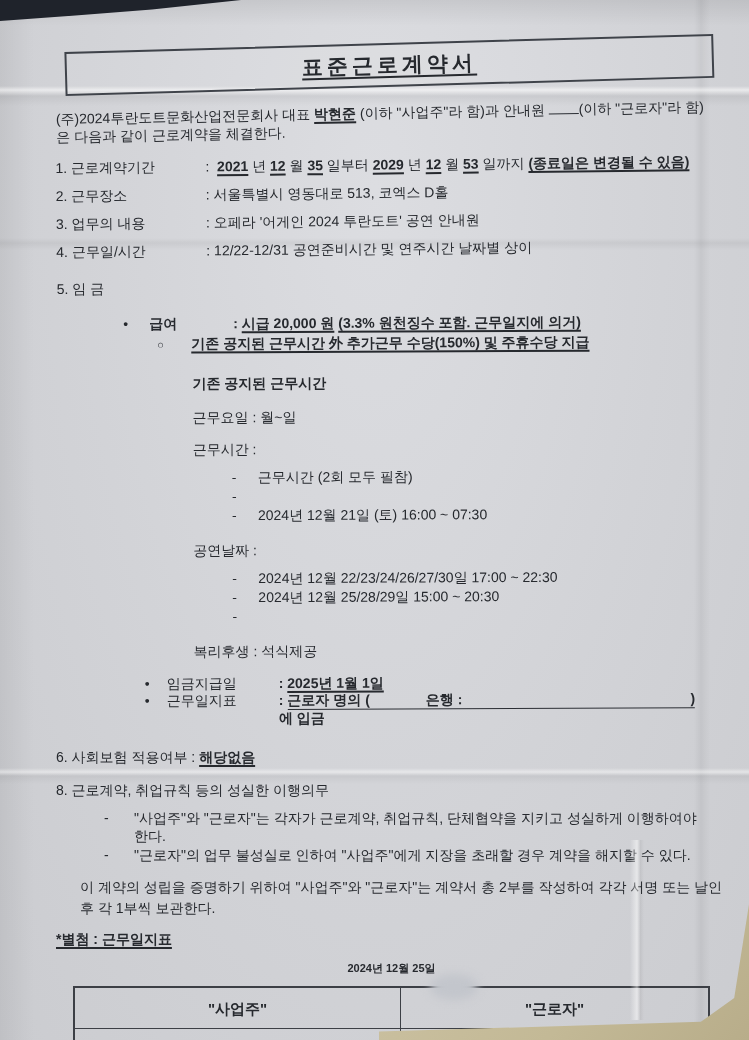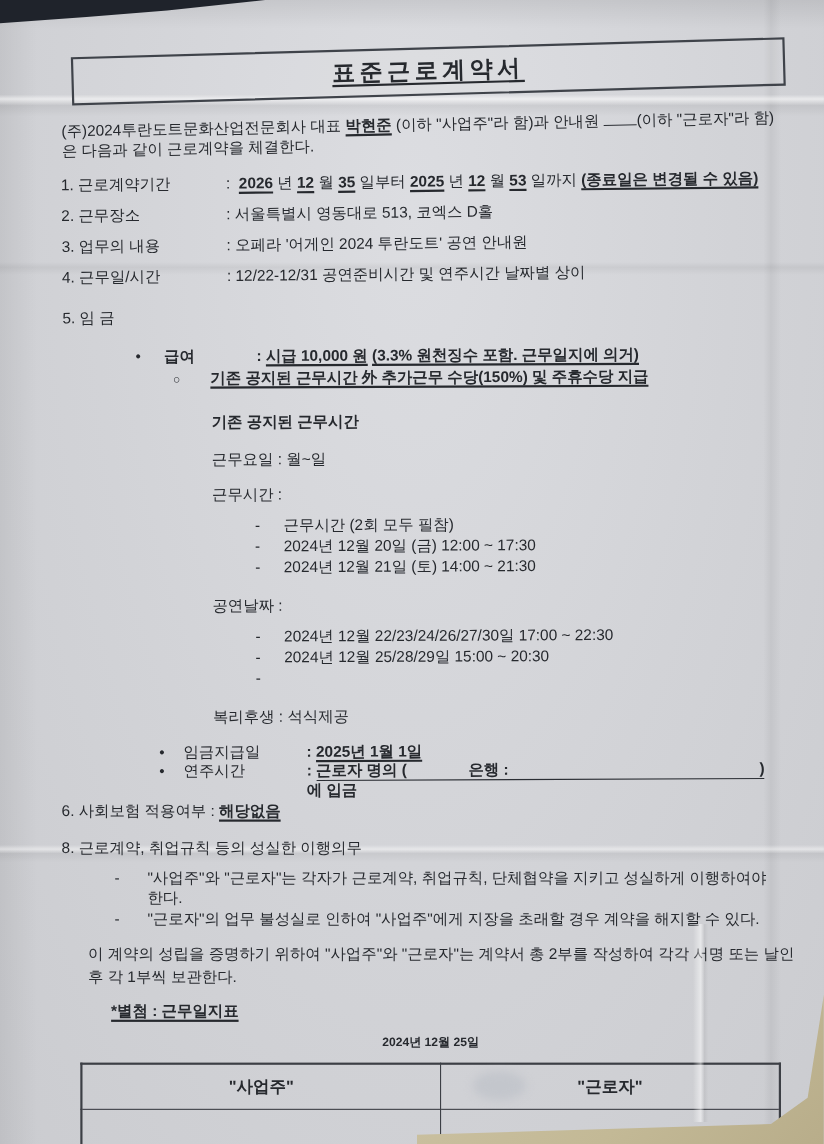--- a/index.html
+++ b/index.html
@@ -50,21 +50,21 @@
   .dash-row .dash { width:26px; flex:none; }
   .pay-item { display:flex; margin-left:88px; align-items:baseline; line-height:17px; }
   .pay-item .bl { width:22px; flex:none; }
   .pay-item .pl { width:112px; flex:none; font-weight:400; }
   .ul-group { display:inline-flex; align-items:baseline; border-bottom:1.8px solid #2b2e34; }
   .gap1 { display:inline-block; width:56px; }
   .gap2 { display:inline-block; width:228px; }
   .duty-row { display:flex; margin-left:48px; line-height:18px; margin-top:1px; }
   .duty-row .dash { width:30px; flex:none; }
   .closing { margin-top:13px; width:655px; line-height:1.45;margin-left:24px; }
-  .attach { margin-top:12px;margin-left:45px; }
+  .attach { margin-top:12px; }
   .date-line { margin-top:13px; text-align:center; font-weight:700; font-size:11px; width:637px; margin-left:17px; }
   .sig-table { margin-top:11px; margin-left:17px; width:637px; border:2px solid #3c3f45; border-collapse:collapse; }
   .sig-table .hdr { height:38px; text-align:center; font-weight:700; font-size:15px; border:1.6px solid #3c3f45; }
   .sig-table td.cell { border:1.6px solid #3c3f45; vertical-align:top; padding:8px 10px 10px 12px; height:120px; }
   .bg-dark-corner {
     position:absolute; left:0; top:0; width:262px; height:24px; background:#1f232b;
     clip-path:polygon(0 0, 92% 0, 58% 40%, 30% 64%, 0 88%);
   }
   .bg-tan-corner {
     position:absolute; right:0; bottom:0; width:370px; height:140px;
@@ -91,27 +91,27 @@
       <span class="b ul">박현준</span>
       <span>(이하 "사업주"라 함)과 안내원</span>
       <span class="blank" style="width:30px"></span><span>(이하 "근로자"라 함)은 다음과 같이 근로계약을 체결한다.</span>
     </div>
 
     <div class="clauses">
       <div class="clause-row">
         <span class="lab">1. 근로계약기간</span>
         <span>
           <span>:</span>&nbsp;
-          <span class="b ul">2026</span>
+          <span class="b ul">2021</span>
           <span>년</span>
           <span class="b ul">12</span>
           <span>월</span>
           <span class="b ul">35</span>
           <span>일부터</span>
-          <span class="b ul">2025</span>
+          <span class="b ul">2029</span>
           <span>년</span>
           <span class="b ul">12</span>
           <span>월</span>
           <span class="b ul">53</span>
           <span>일까지</span>
           <span class="b ul">(종료일은 변경될 수 있음)</span>
         </span>
       </div>
       <div class="clause-row">
         <span class="lab">2. 근무장소</span>
@@ -127,45 +127,44 @@
       </div>
       <div class="sec5">5. 임 금</div>
     </div>
 
     <div class="payblk">
       <div class="bullet-row">
         <span class="bl">•</span>
         <span class="pl">급여</span>
         <span>
           <span class="b">:</span>
-          <span class="b ul">시급 10,000 원</span>
+          <span class="b ul">시급 20,000 원</span>
           <span class="b ul">(3.3% 원천징수 포함. 근무일지에 의거)</span>
         </span>
       </div>
       <div class="sub-row">
         <span class="bl">○</span>
         <span class="b ul">기존 공지된 근무시간 外 추가근무 수당(150%) 및 주휴수당 지급</span>
       </div>
 
       <div class="block-l b" style="margin-top:22px">기존 공지된 근무시간</div>
       <div class="block-l" style="margin-top:15px">근무요일 : 월~일</div>
       <div class="block-l" style="margin-top:14px">근무시간 :</div>
 
       <div style="margin-top:10px">
         <div class="dash-row">
           <span class="dash">-</span>
           <span>근무시간 (2회 모두 필참)</span>
         </div>
         <div class="dash-row">
           <span class="dash">-</span>
-          <span>2024년 12월 20일 (금) 12:00 ~ 17:30</span>
-        </div>
-        <div class="dash-row">
-          <span class="dash">-</span>
-          <span>2024년 12월 21일 (토) 14:00 ~ 21:30</span>
+        </div>
+        <div class="dash-row">
+          <span class="dash">-</span>
+          <span>2024년 12월 21일 (토) 16:00 ~ 07:30</span>
         </div>
       </div>
 
       <div class="block-l" style="margin-top:16px">공연날짜 :</div>
 
       <div style="margin-top:10px">
         <div class="dash-row">
           <span class="dash">-</span>
           <span>2024년 12월 22/23/24/26/27/30일 17:00 ~ 22:30</span>
         </div>
@@ -183,36 +182,36 @@
       <div class="pay-item" style="margin-top:15px">
         <span class="bl">•</span>
         <span class="pl">임금지급일</span>
         <span>
           <span class="b">:</span>
           <span class="b ul">2025년 1월 1일</span>
         </span>
       </div>
       <div class="pay-item">
         <span class="bl">•</span>
-        <span class="pl">연주시간</span>
+        <span class="pl">근무일지표</span>
         <span>
           <span class="b">:</span>
           <span class="ul-group">
               <span class="b">근로자 명의 (</span>
               <span class="gap1"></span>
               <span class="b">은행 :</span>
               <span class="gap2"></span>
               <span class="b">)</span>
             </span>
           <span class="b">에 입금</span>
         </span>
       </div>
     </div>
 
-    <div style="">
+    <div style="margin-top:20px">
       <span>6. 사회보험 적용여부 :</span>
       <span class="b ul">해당없음</span>
     </div>
 
     <div style="margin-top:15px">8. 근로계약, 취업규칙 등의 성실한 이행의무</div>
 
     <div style="margin-top:10px">
       <div class="duty-row">
         <span class="dash">-</span>
         <span>"사업주"와 "근로자"는 각자가 근로계약, 취업규칙, 단체협약을 지키고 성실하게 이행하여야 한다.</span>

